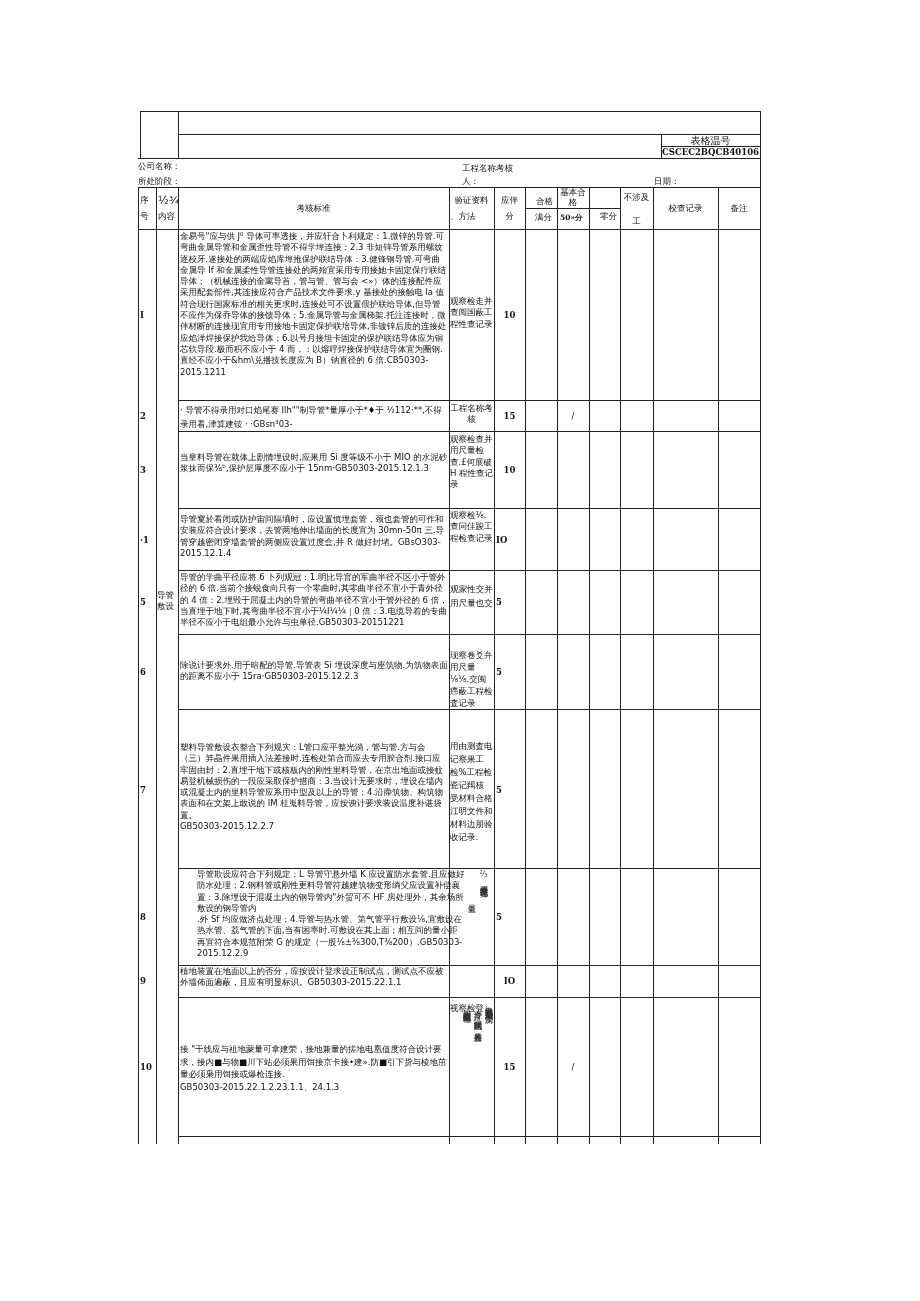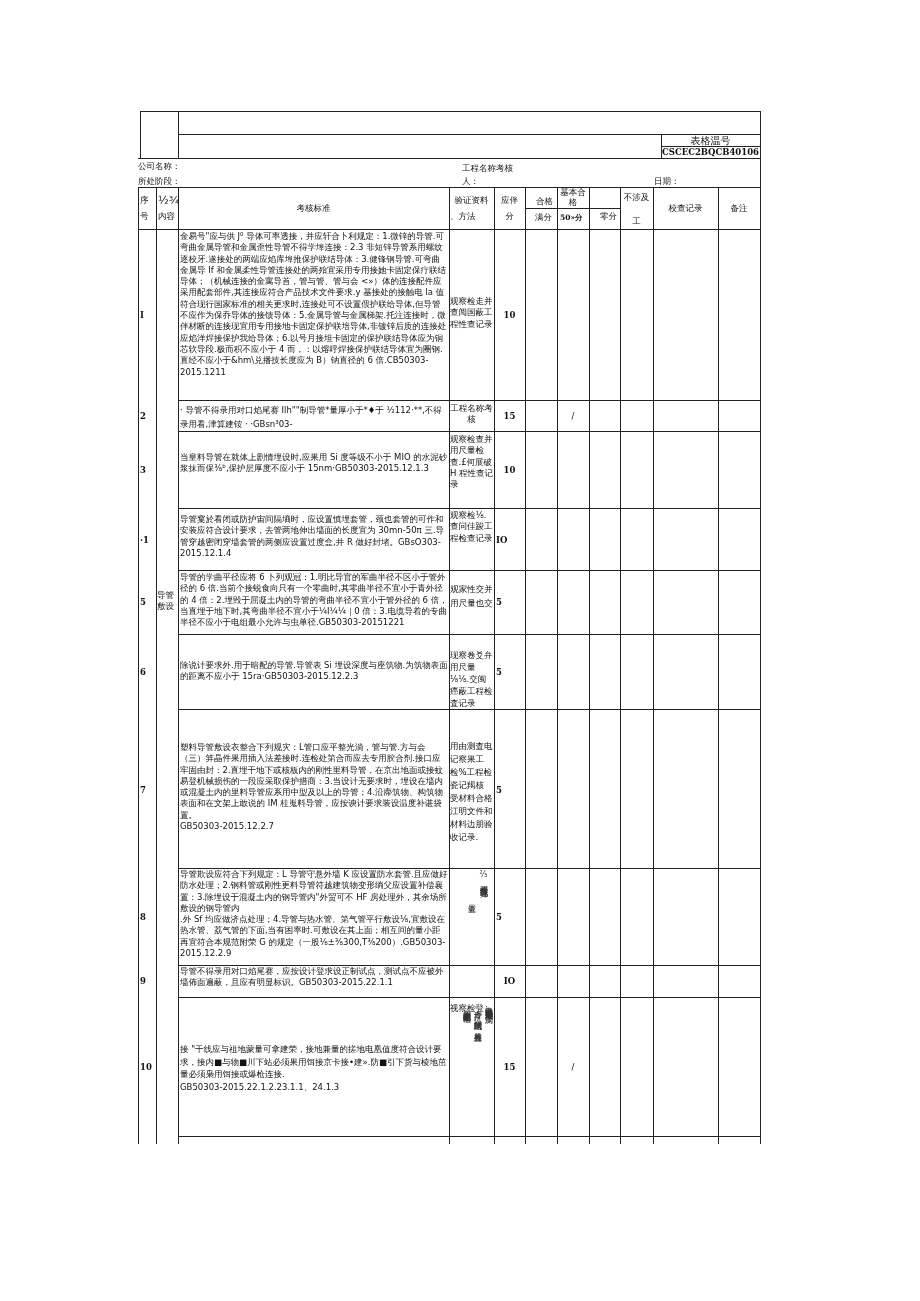--- a/index.html
+++ b/index.html
@@ -131,30 +131,30 @@
     <div class="t b" style="left:140px;top:785px;">7</div>
     <div class="t crit" style="left:180px;top:742px;width:268px;white-space:pre-line;">塑料导管敷设衣整合下列规灾：L管口应平整光淌，管与管.方与会（三）笄晶件果用插入法差接时.连检处第合而应去专用胶合剂.接口应牢固由封：2.直埋干地下或核板内的刚性里料导管，在京出地面或接蚊易登机械损伤的一段应采取保护措商：3.当设计无要求时，埋设在墙内或混凝土内的里料导管应系用中型及以上的导管；4.沿廗筑物、构筑物表面和在文架上敢说的 IM 桂嵬料导管，应按谀计要求装设温度补谌袋置。
 GB50303-2015.12.2.7</div>
     <div class="t" style="left:450px;top:740px;width:44px;line-height:13px;white-space:pre-line;">用由测査电记察果工检%工程检瓷记羯核
 受材料合格江明文件和材料边朋验收记录.</div>
     <div class="t b" style="left:496px;top:785px;">5</div>
   </div>
 
   <div>
     <div class="t b" style="left:140px;top:912px;">8</div>
-    <div class="t crit" style="left:180px;top:869px;width:268px;white-space:pre-line;">导管欺设应符合下列规定：L 导管守悬外墙 K 应设置防水套管.且应做好防水处理；2.钢料管或刚性更料导管符越建筑物变形绱父应设置补偿襄置：3.除埋设于混凝土内的钢导管内"外贸可不 HF 房处理外，其余场所敷设的钢导管内
+    <div class="t crit" style="left:180px;top:869px;width:268px;white-space:pre-line;padding-left:17px;">导管欺设应符合下列规定：L 导管守悬外墙 K 应设置防水套管.且应做好防水处理；2.钢料管或刚性更料导管符越建筑物变形绱父应设置补偿襄置：3.除埋设于混凝土内的钢导管内"外贸可不 HF 房处理外，其余场所敷设的钢导管内
 .外 Sf 均应做济点处理；4.导管与热水管、第气管平行敷设⅛,宜敷设在热水管、荔气管的下面,当有困率时.可敷设在其上面；相互间的量小距再宜符合本规范附荣 G 的规定（一股⅛±⅜300,T⅜200）.GB50303-2015.12.2.9</div>
     <div class="t vert" style="left:478px;top:870px;height:95px;">⅔阅程录泰充工记现并</div>
     <div class="t vert" style="left:466px;top:898px;height:60px;">最査</div>
     <div class="t b" style="left:496px;top:912px;">5</div>
   </div>
 
   <div>
     <div class="t b" style="left:140px;top:976px;">9</div>
-    <div class="t crit" style="left:180px;top:966px;width:268px;">导管不得录用对口焰尾赛，应按设计登求设正制试点，测试点不应被外墙佈面遍蔽，且应有明显标识。GB50303-2015.22.1.1</div>
+    <div class="t crit" style="left:180px;top:966px;width:268px;">植地装置在地面以上的否分，应按设计登求设正制试点，测试点不应被外墙佈面遍蔽，且应有明显标识。GB50303-2015.22.1.1</div>
     <div class="t" style="left:450px;top:1003px;width:44px;">视察检登</div>
     <div class="t b c" style="left:494px;top:976px;width:31px;">IO</div>
   </div>
 
   <div>
     <div class="t b" style="left:140px;top:1062px;">10</div>
     <div class="t crit" style="left:180px;top:1043px;width:268px;white-space:pre-line;line-height:12.5px;">接 "干线应与祖地蒙量可拿建荣，接地兼量的搓地电凰值度符合设计要求，接内■与物■川下站必须果用饵接京卡接•建».防■引下货与棱地茁量必须枭用饵接或爆枪连接.
 GB50303-2015.22.1.2.23.1.1、24.1.3</div>
     <div class="t vert" style="left:483px;top:1000px;height:136px;">电供并地试现并用紧地斌.接测◆</div>
     <div class="t vert" style="left:472px;top:1004px;height:132px;">查专拧。接测试网阻⅔检用具査</div>

